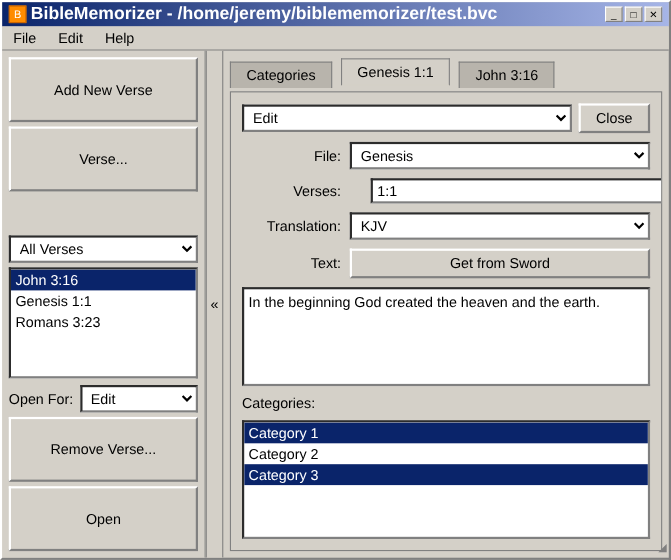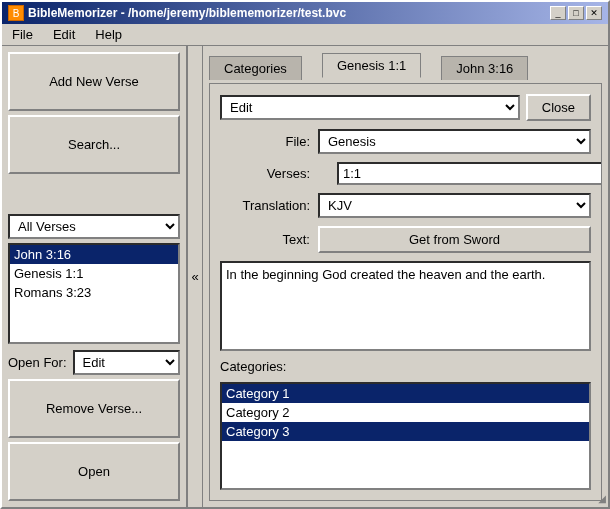--- a/index.html
+++ b/index.html
@@ -45,21 +45,21 @@
       height: 16px;
       background: #ff8c00;
       border: 1px solid #cc6600;
       display: flex;
       align-items: center;
       justify-content: center;
       font-size: 10px;
     }
 
     .title-text {
-      font-size: 12px;
+      font-size: 16px;
       font-weight: bold;
     }
 
     .title-buttons {
       display: flex;
       gap: 2px;
     }
 
     .title-btn {
       width: 16px;
@@ -199,21 +199,21 @@
       display: flex;
       flex-direction: column;
       padding: 6px;
       gap: 6px;
       overflow: hidden;
     }
 
     
     .tabs {
       display: flex;
-      gap: 20px;
+      gap: 8px;
       align-items: flex-end;
     }
 
     .tab {
       padding: 4px 14px;
       background: #d4d0c8;
       border: 1px solid #808080;
       border-bottom: none;
       cursor: pointer;
       font-size: 13px;
@@ -377,21 +377,21 @@
   <div class="menu-bar">
     <span class="menu-item">File</span>
     <span class="menu-item">Edit</span>
     <span class="menu-item">Help</span>
   </div>
 
   <div class="main-content">
 
     <div class="left-panel">
       <button class="btn btn-full">Add New Verse</button>
-      <button class="btn btn-full">Search...</button>
+      <button class="btn btn-full">Verse...</button>
 
       <div class="dropdown-wrapper">
         <select class="all-verses-select">
           <option value="All Verses">All Verses</option>
         </select>
       </div>
 
       <ul class="verse-list">
         <li class="selected">John 3:16</li>
         <li>Genesis 1:1</li>

